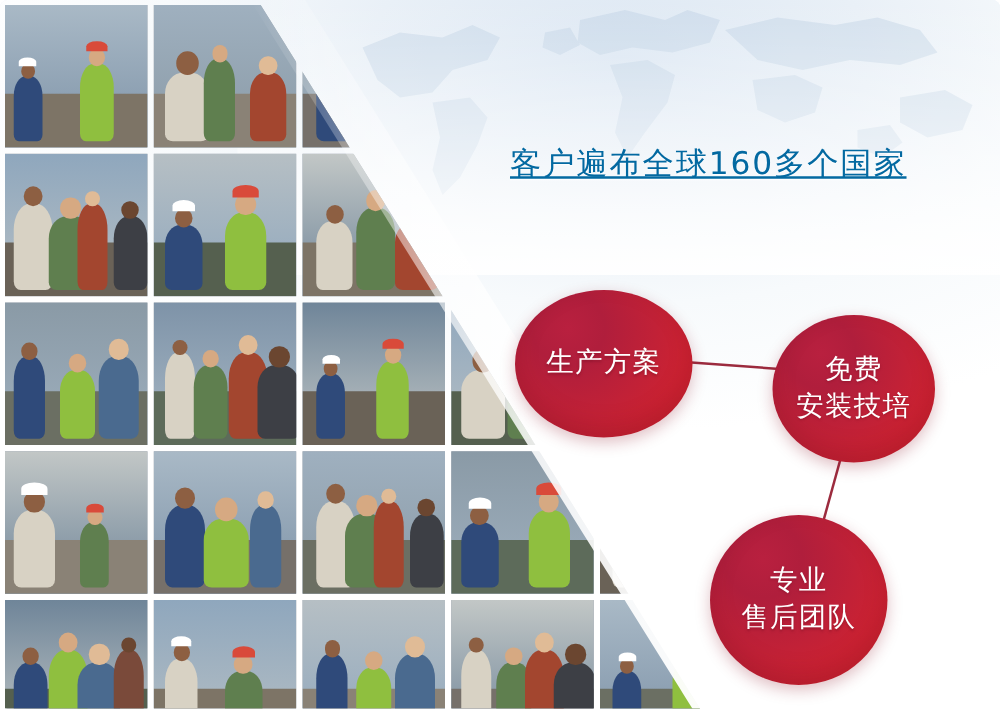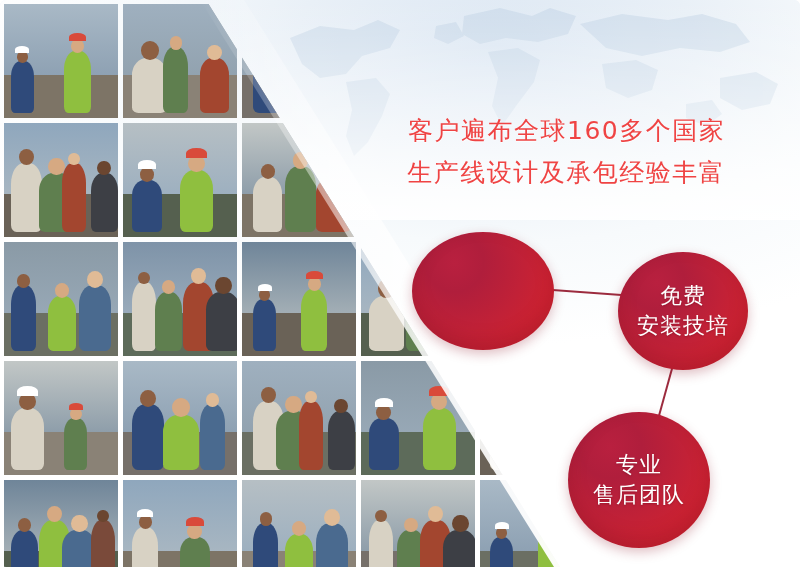--- a/index.html
+++ b/index.html
@@ -126,24 +126,25 @@
     filter: drop-shadow(1px 1px 0 rgba(255,255,255,0.9)) drop-shadow(2px 3px 3px rgba(150,20,20,0.3));
   }
 
   
   .subtitle {
     position: absolute;
     left: 408px;
     top: 110px;
     font-size: 25px;
     line-height: 42px;
-    color: #ef4444;
+    color: #0369a1;
     letter-spacing: 1.5px;
     white-space: nowrap;
     text-shadow: 0 1px 1px rgba(255,255,255,0.9);
+    text-decoration: underline;
   }
   .subtitle div { text-align: right; }
   .subtitle .line2 { margin-left: -14px; }
 
   
   .connectors {
     position: absolute;
     inset: 0;
     pointer-events: none;
   }
@@ -477,29 +478,29 @@
         <stop offset="55%" stop-color="#ffffff" stop-opacity="0.85"></stop>
         <stop offset="100%" stop-color="#ffffff" stop-opacity="1"></stop>
       </linearGradient>
     </defs>
     <polygon points="200,0 244,0 598,567 554,567" fill="url(#feather)"></polygon>
   </svg>
 
 
   <div class="subtitle">
     <div class="line1">客户遍布全球160多个国家</div>
-    <div class="line2">生产线设计及承包经验丰富</div>
   </div>
 
   <svg class="connectors" viewBox="0 0 800 567" xmlns="http://www.w3.org/2000/svg">
     <line x1="498" y1="286" x2="690" y2="300" stroke="#9c2b3e" stroke-width="2"></line>
     <line x1="686" y1="318" x2="644" y2="470" stroke="#9c2b3e" stroke-width="2"></line>
   </svg>
 
   <div class="badge" id="badge-1">
+    <span>生产方案</span>
   </div>
 
   <div class="badge" id="badge-2">
     <span>免费</span>
     <span>安装技培</span>
   </div>
 
   <div class="badge" id="badge-3">
     <span>专业</span>
     <span>售后团队</span>

